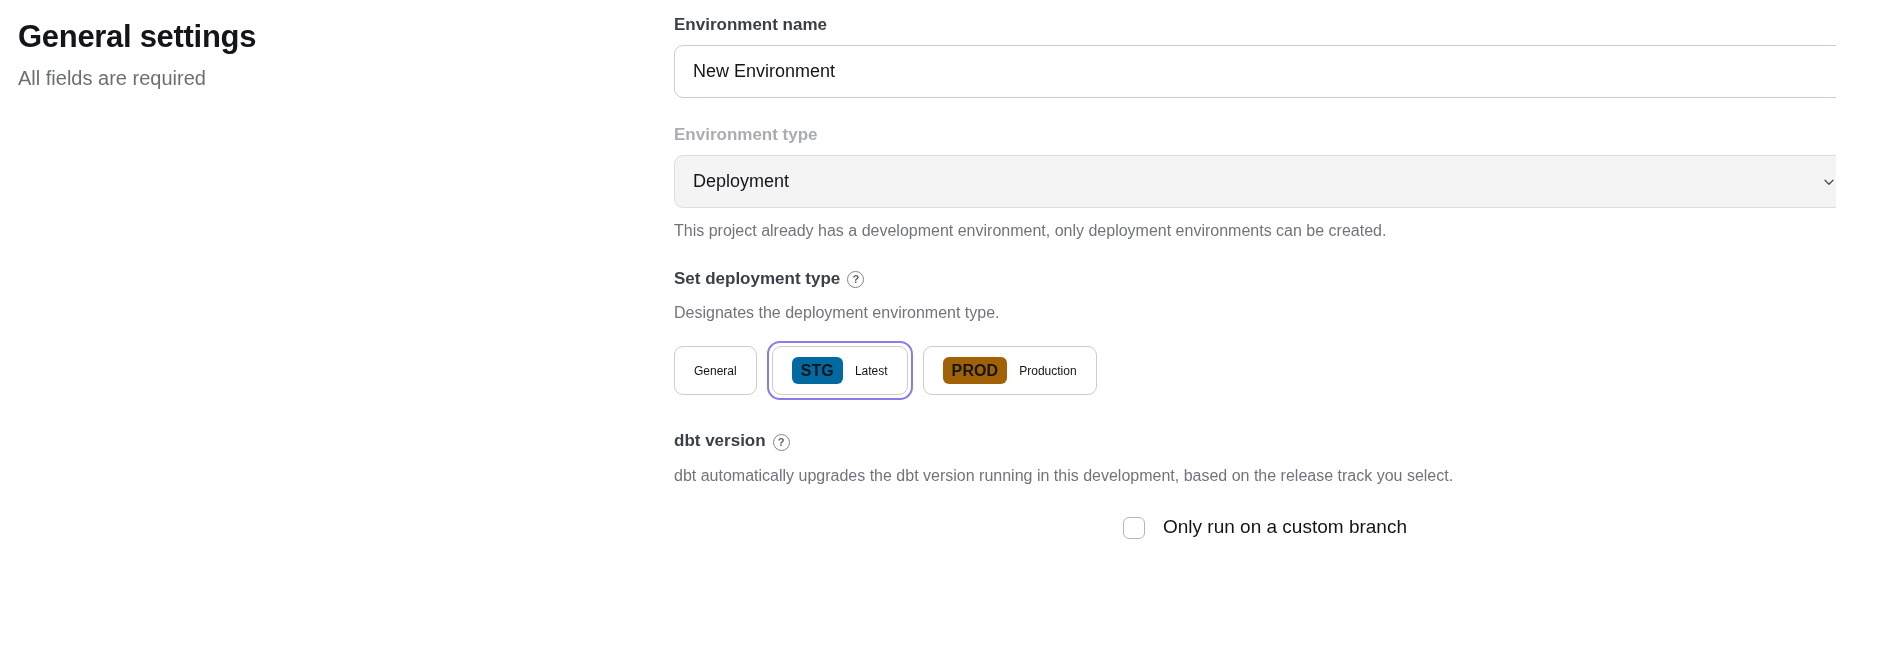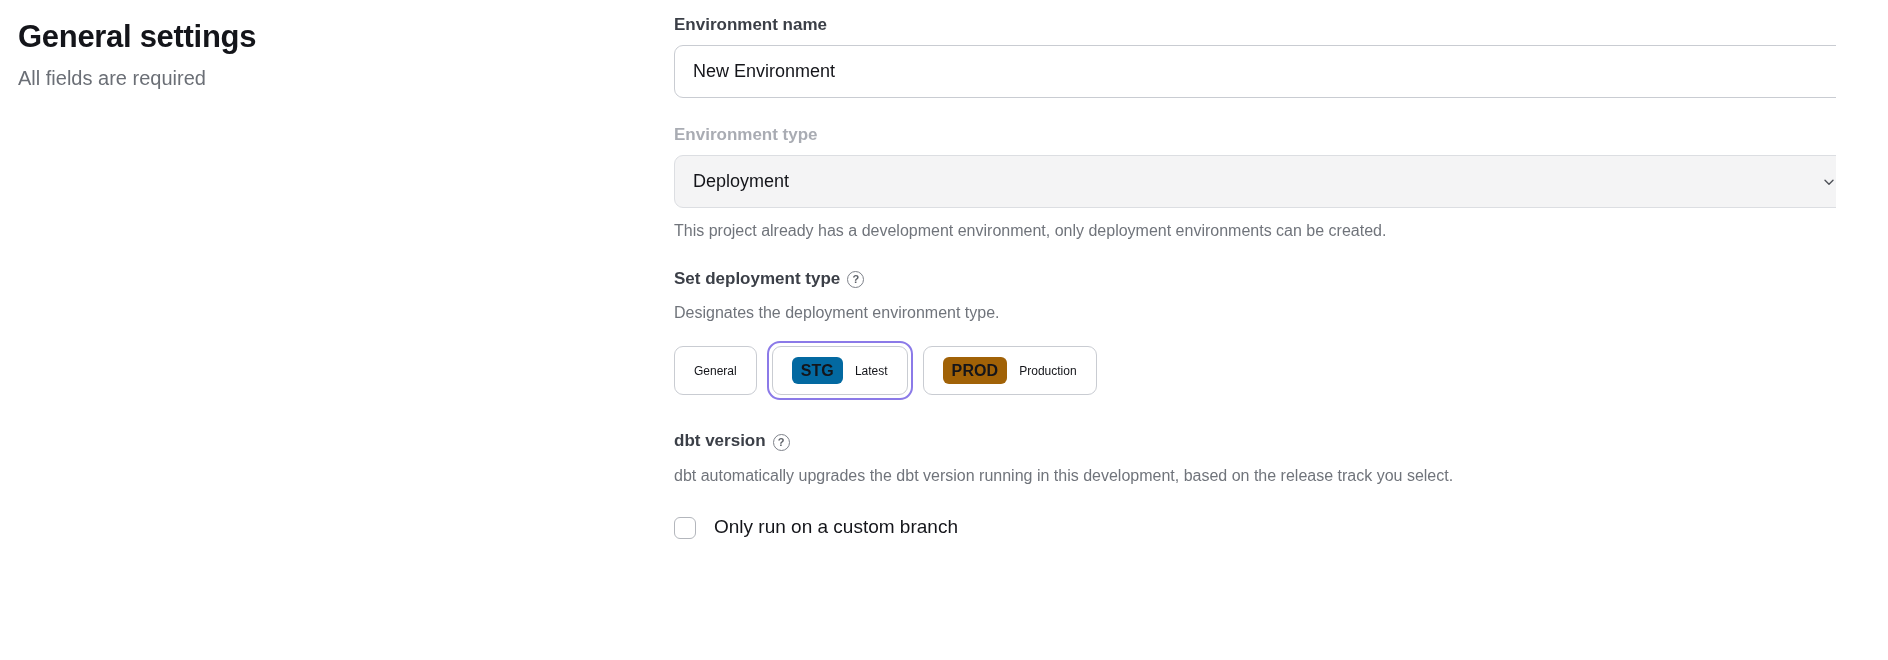--- a/index.html
+++ b/index.html
@@ -168,20 +168,21 @@
   }
   .badge-stg { background: #0369a1; }
   .badge-prod { background: #a16207; }
 
   
   .checkbox-row {
     display: flex;
     align-items: center;
     gap: 18px;
     margin-top: 30px;
+    justify-content: center;
   }
   .checkbox-box {
     width: 22px;
     height: 22px;
     border: 1.6px solid #b3b6bc;
     border-radius: 6px;
     background: #ffffff;
     flex: 0 0 auto;
     cursor: pointer;
   }

